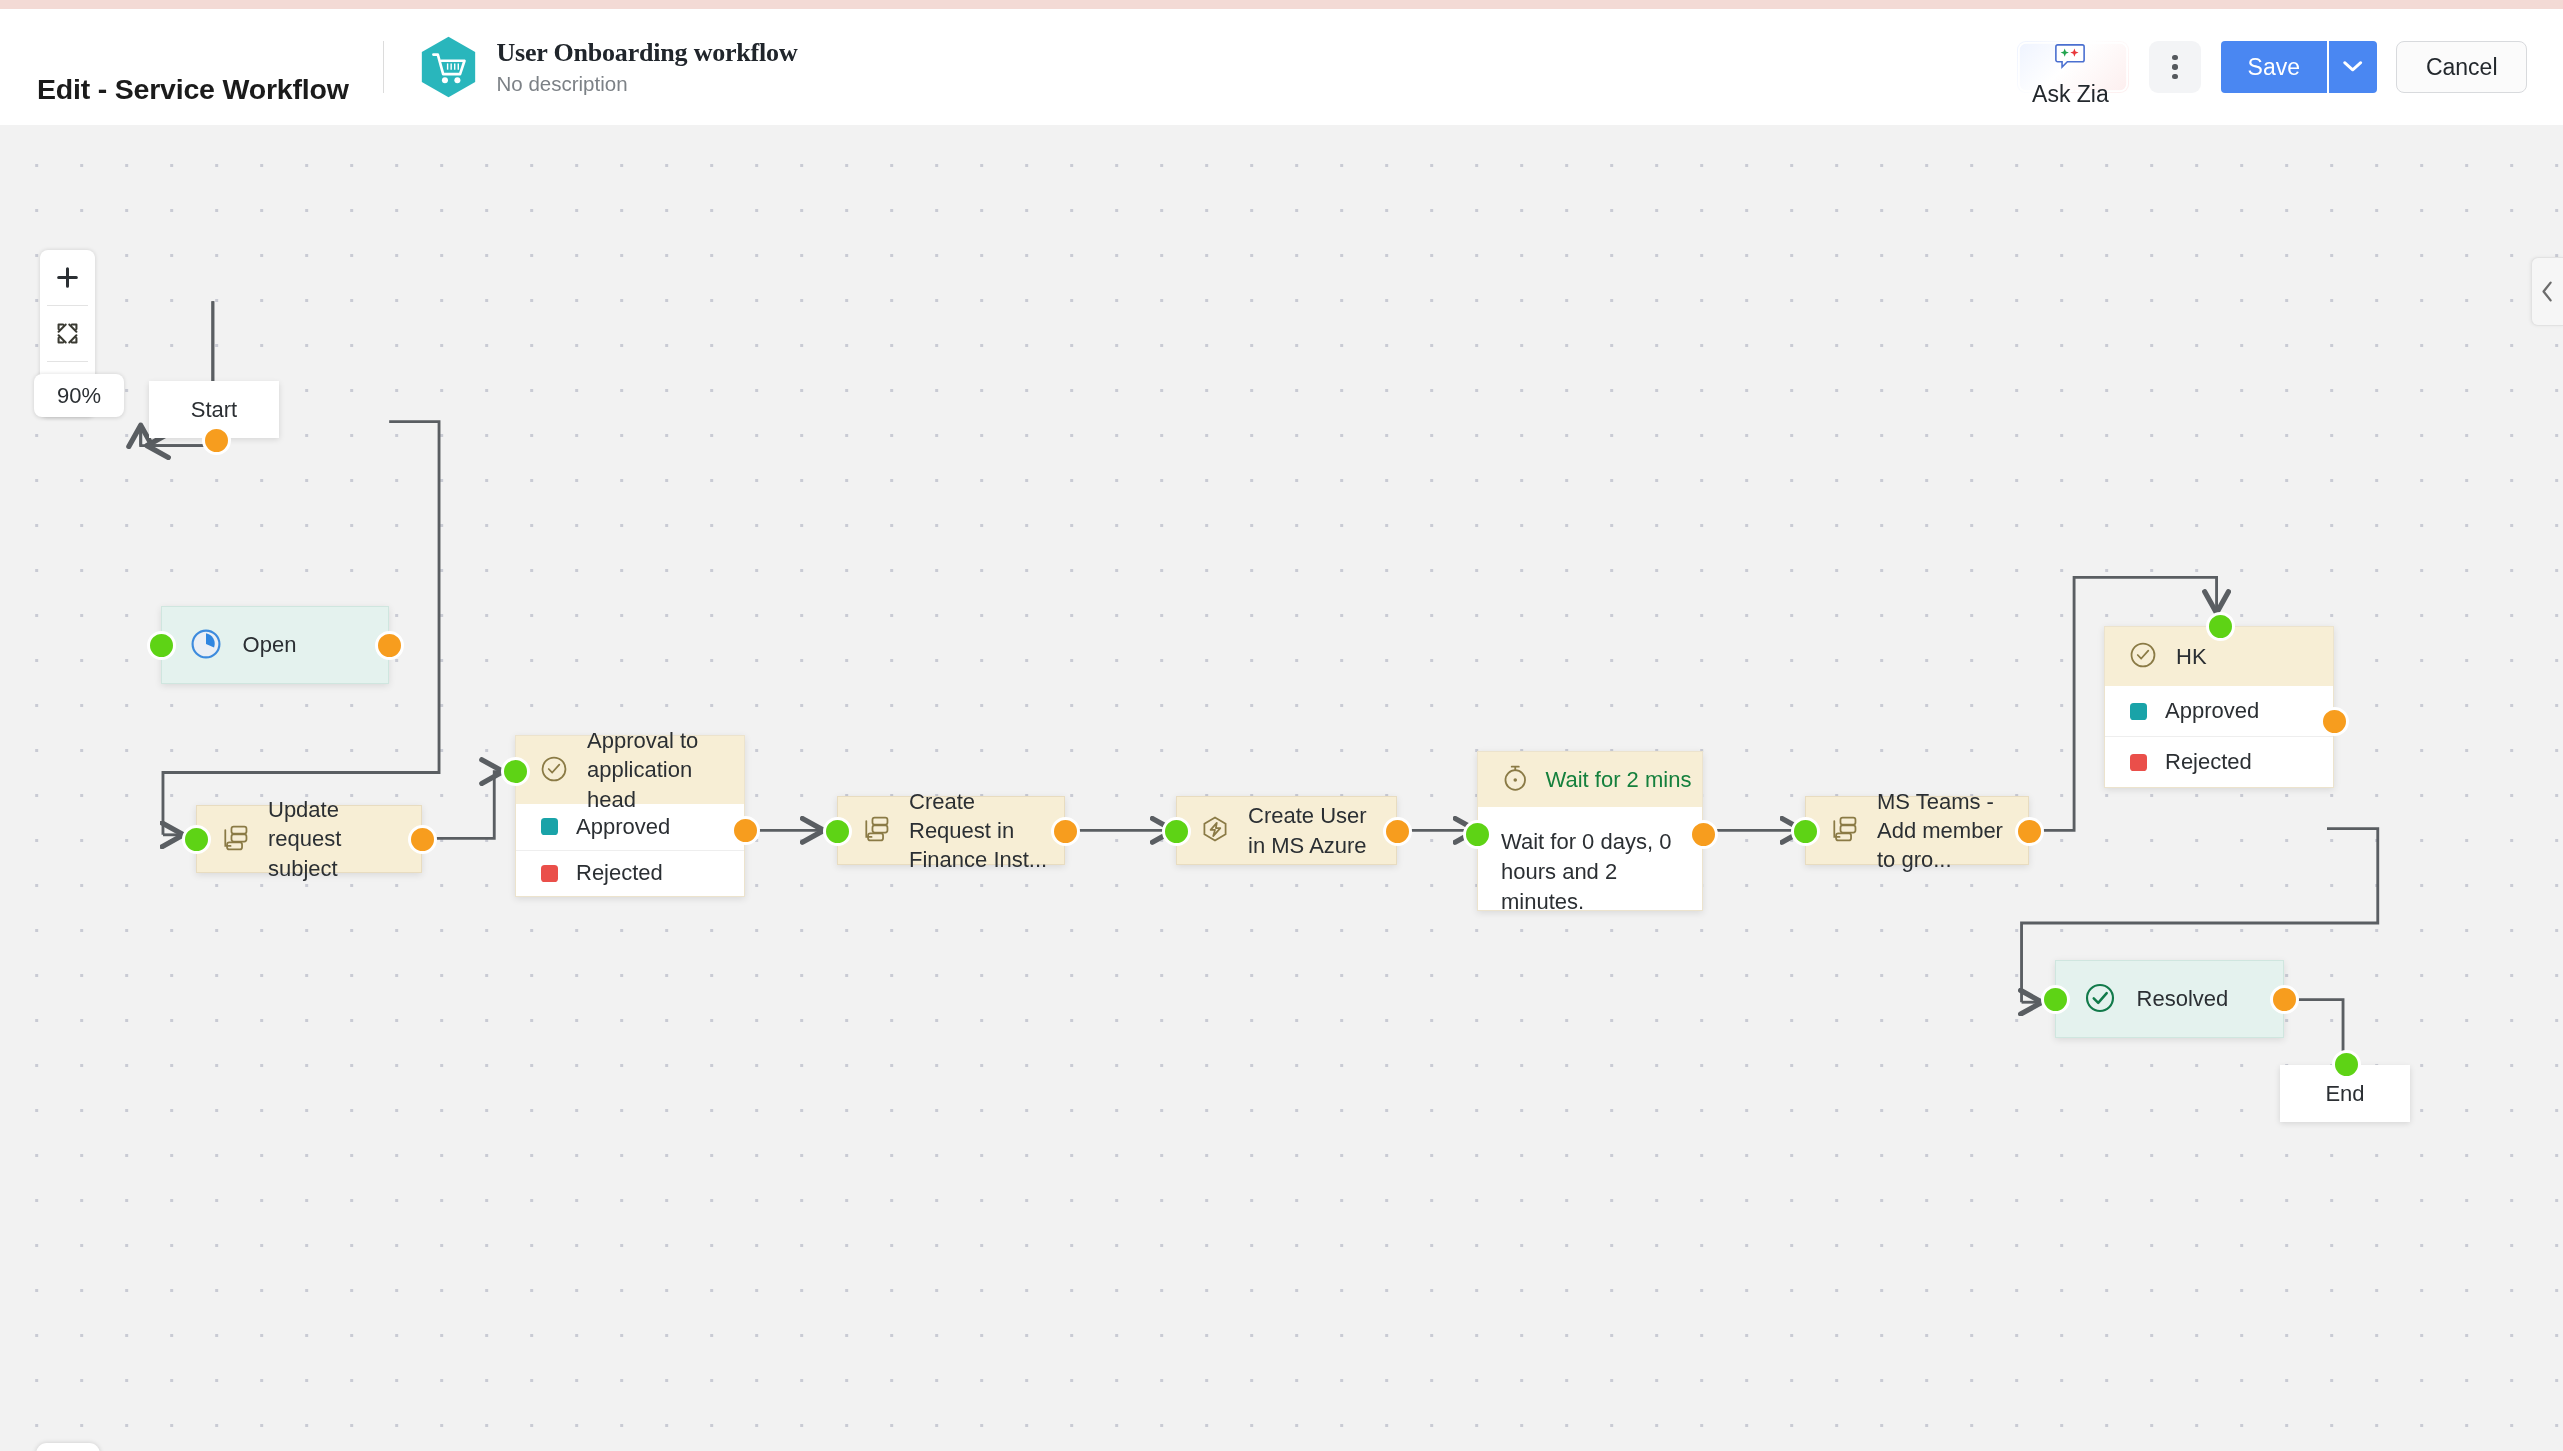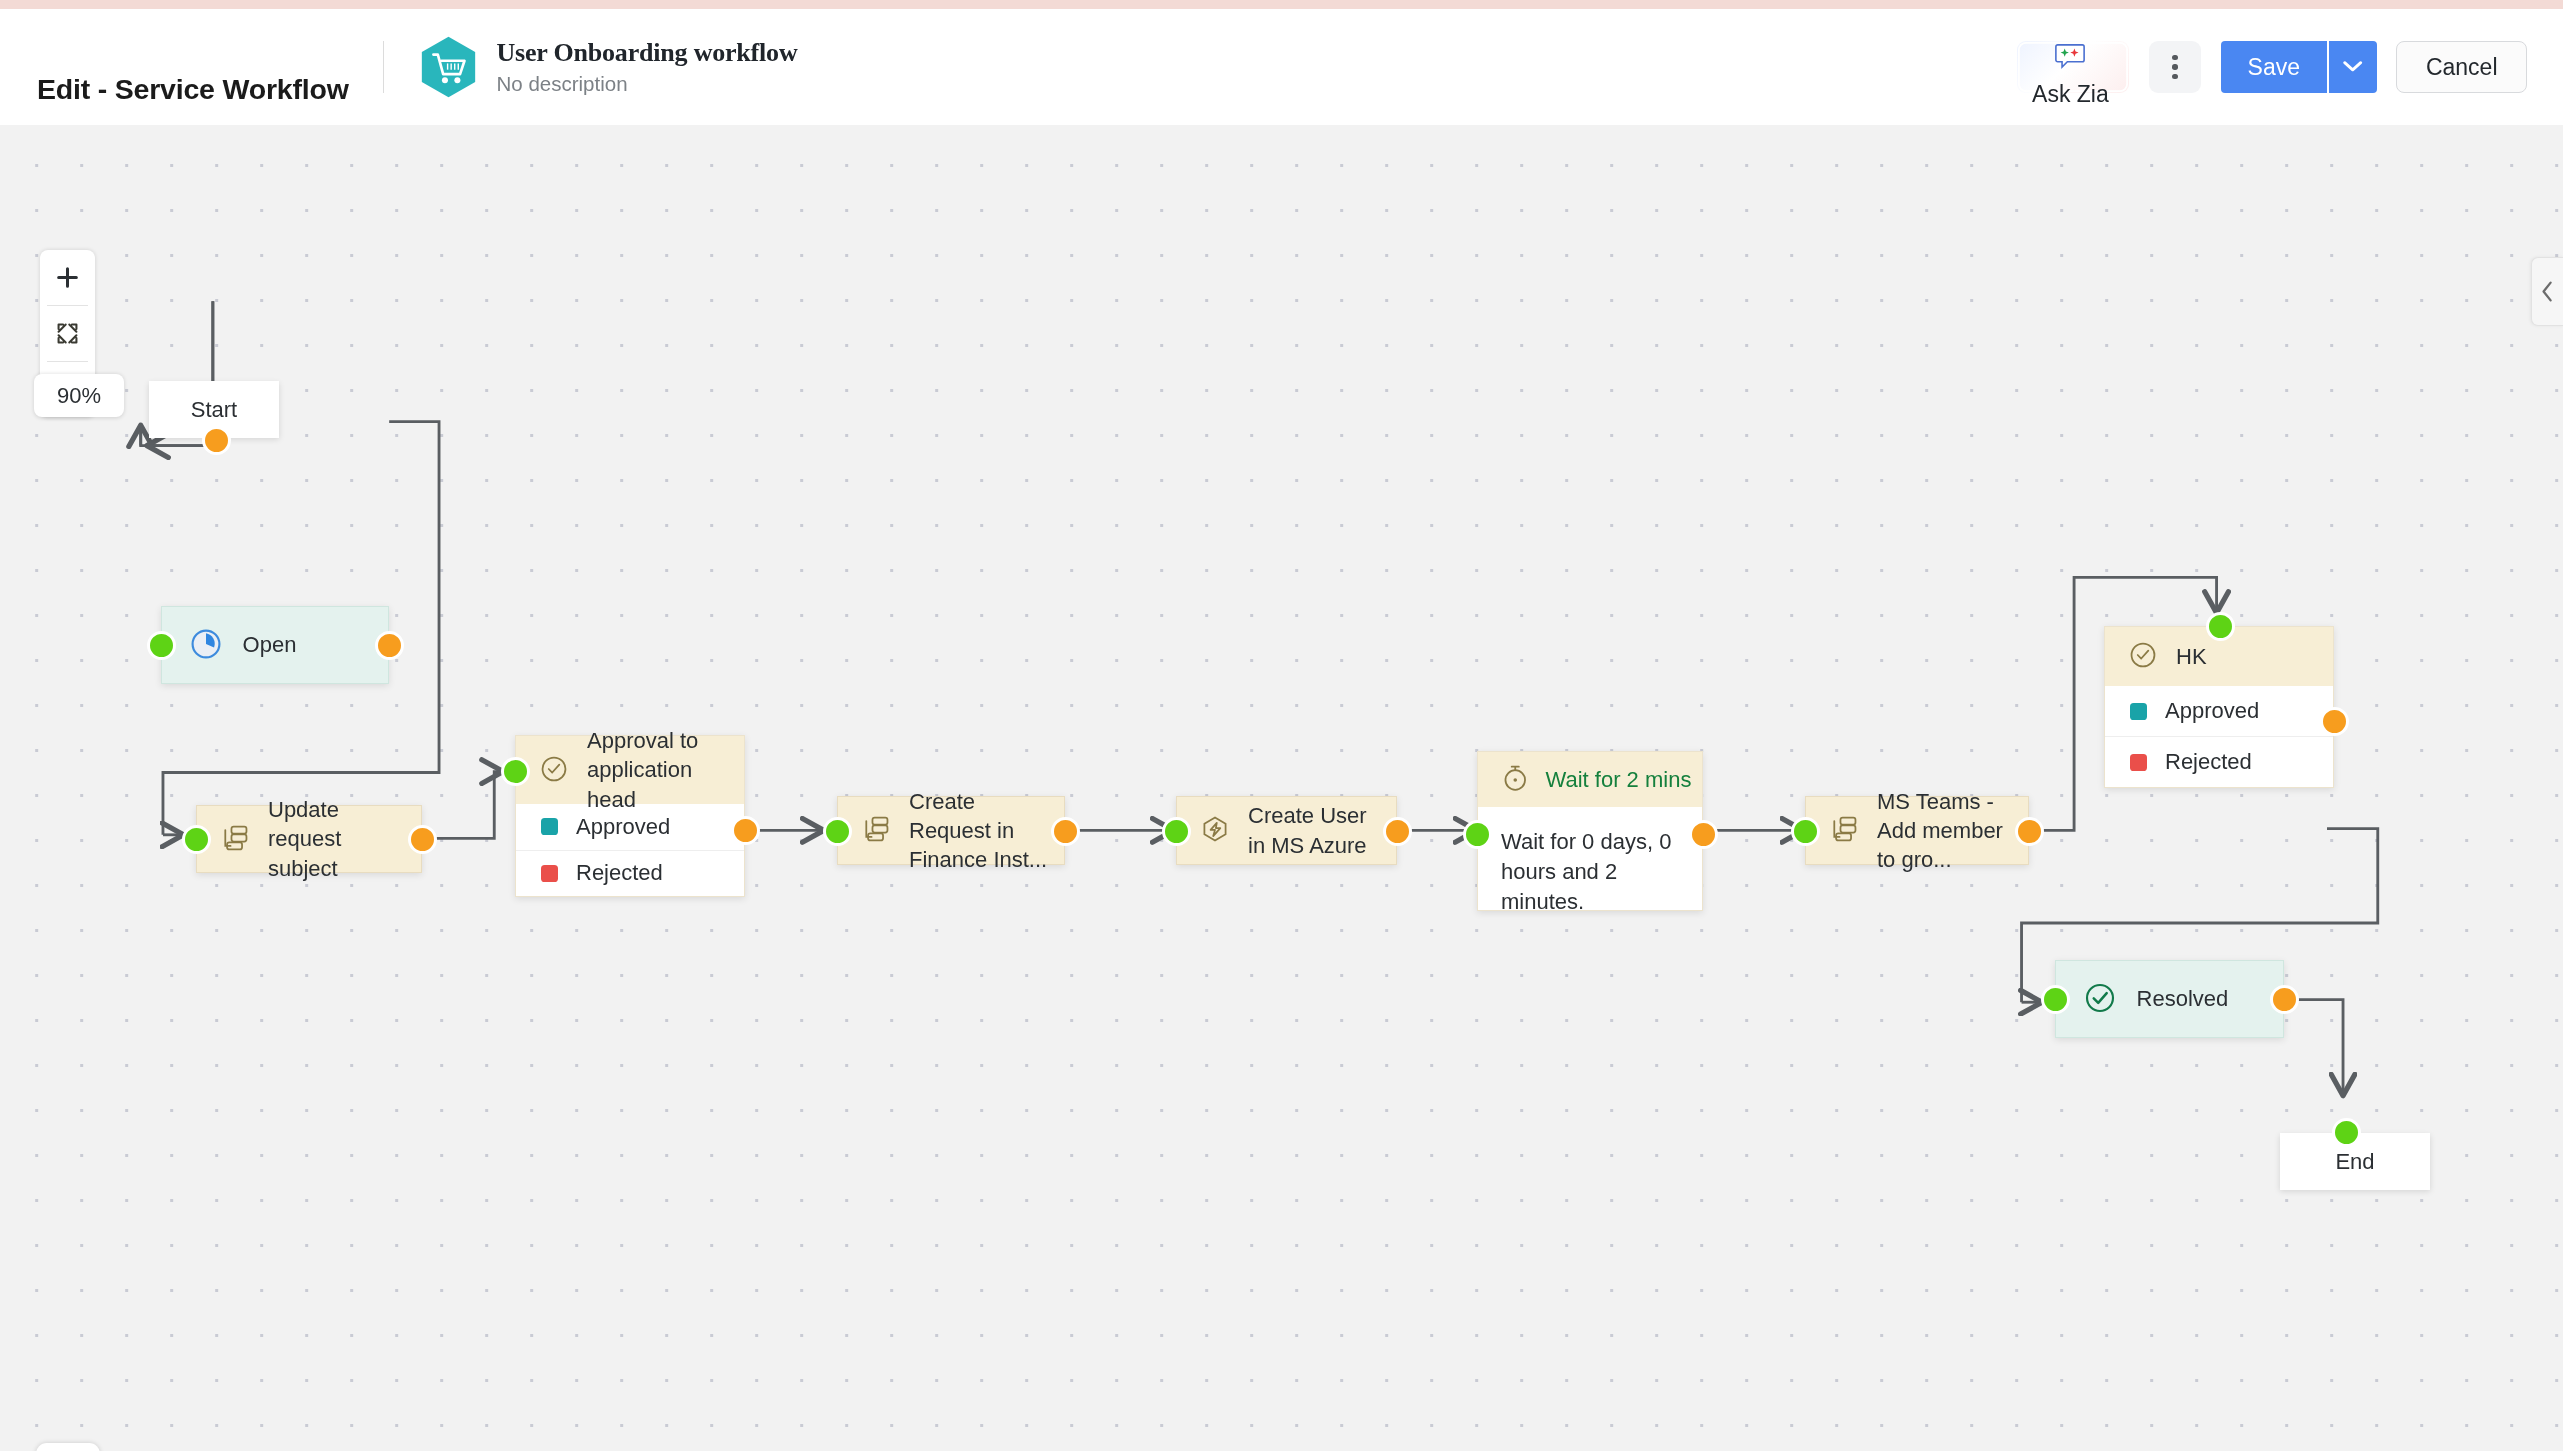--- a/index.html
+++ b/index.html
@@ -465,19 +465,19 @@
       <svg width="34" height="34" viewBox="0 0 38 38">
         <circle cx="19" cy="19" r="14.5" fill="none" stroke="#117a4a" stroke-width="2.4"></circle>
         <path d="M12 19.5 l5 5 l9.5 -11" fill="none" stroke="#117a4a" stroke-width="2.8" stroke-linecap="round" stroke-linejoin="round"></path>
       </svg>
     </span>
     <span class="lbl">Resolved</span>
     <span class="port port-in" style="left:-15px; top:24px;"></span>
     <span class="port port-out" style="left:214px; top:24px;"></span>
   </div>
 
-  <div class="node node-plain" style="left:2280px; top:1008px; width:150px; height:57px;">
+  <div class="node node-plain" style="left:2280px; top:940px; width:130px; height:57px;">
     <span>End</span>
     <span class="port port-in" style="left:52px; top:-15px;"></span>
   </div>
 
 </div>
 
 
 </body></html>

